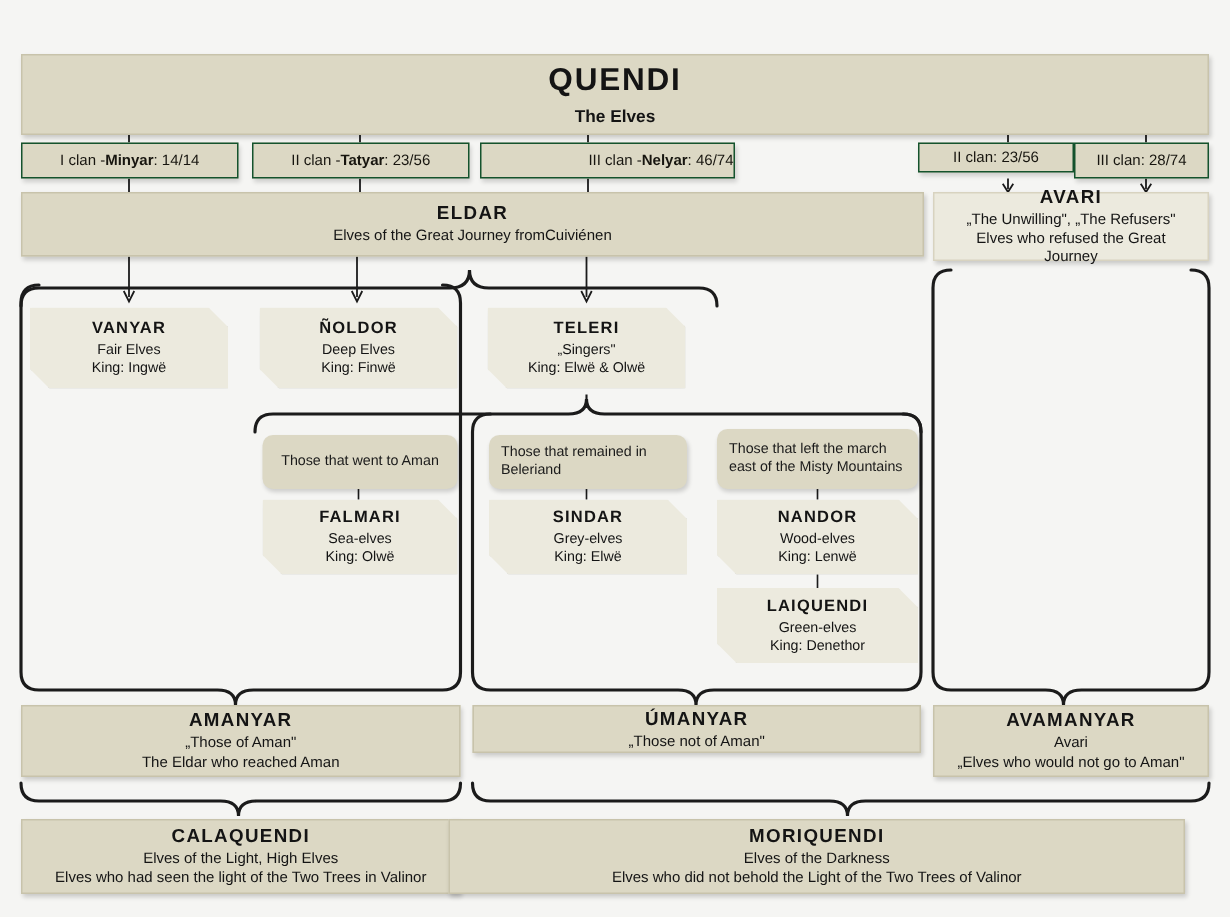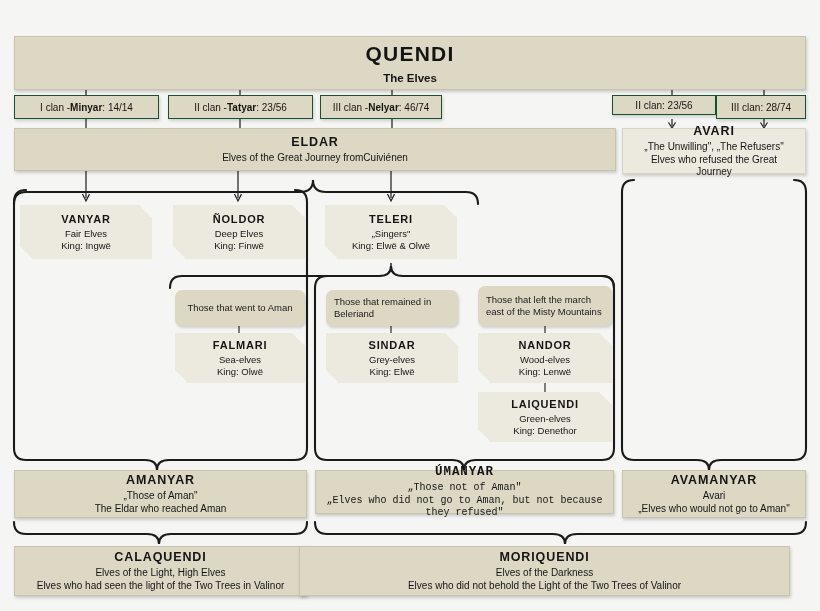--- a/index.html
+++ b/index.html
@@ -154,21 +154,21 @@
   <div class="tag" style="left:14px; top:95px; width:145px; height:24px;">
     <span>I clan - </span>
       <b>Minyar</b>
       <span> : 14/14</span>
   </div>
   <div class="tag" style="left:168px; top:95px; width:145px; height:24px;">
     <span>II clan - </span>
       <b>Tatyar</b>
       <span> : 23/56</span>
   </div>
-  <div class="tag" style="left:320px; top:95px; width:122px; height:24px;">
+  <div class="tag" style="left:320px; top:95px; width:170px; height:24px;justify-content:flex-end;">
     <span>III clan - </span>
       <b>Nelyar</b>
       <span> : 46/74</span>
   </div>
 
   <div class="tag" style="left:612px; top:95px; width:104px; height:20px;">II clan: 23/56</div>
   <div class="tag" style="left:716px; top:95px; width:90px; height:24px;">III clan: 28/74</div>
 
   <div class="box grp" style="left:14px; top:128px; width:602px; height:43px;">
     <div class="ttl">ELDAR</div>
@@ -221,24 +221,23 @@
     <div class="ttl">NANDOR</div>
     <div class="sub">Wood-elves</div>
     <div class="sub">King: Lenwë</div>
   </div>
 
   <div class="box grp" style="left:14px; top:470px; width:293px; height:48px;">
     <div class="ttl">AMANYAR</div>
     <div class="sub">„Those of Aman"</div>
     <div class="sub">The Eldar who reached Aman</div>
   </div>
-  <div class="box grp" style="left:315px; top:470px; width:299px; height:44px;font-family:Liberation Mono, monospace;">
+  <div class="box grp" style="left:315px; top:470px; width:299px; height:32px;">
     <div class="ttl">ÚMANYAR</div>
     <div class="sub">„Those not of Aman"</div>
-    <div class="sub">„Elves who did not go to Aman, but not because they refused"</div>
   </div>
   <div class="box grp" style="left:622px; top:470px; width:184px; height:48px;">
     <div class="ttl">AVAMANYAR</div>
     <div class="sub">Avari</div>
     <div class="sub">„Elves who would not go to Aman"</div>
   </div>
 
   <div class="box wide" style="left:14px; top:546px; width:293px; height:50px;">
     <div class="ttl">CALAQUENDI</div>
     <div class="sub">Elves of the Light, High Elves</div>

